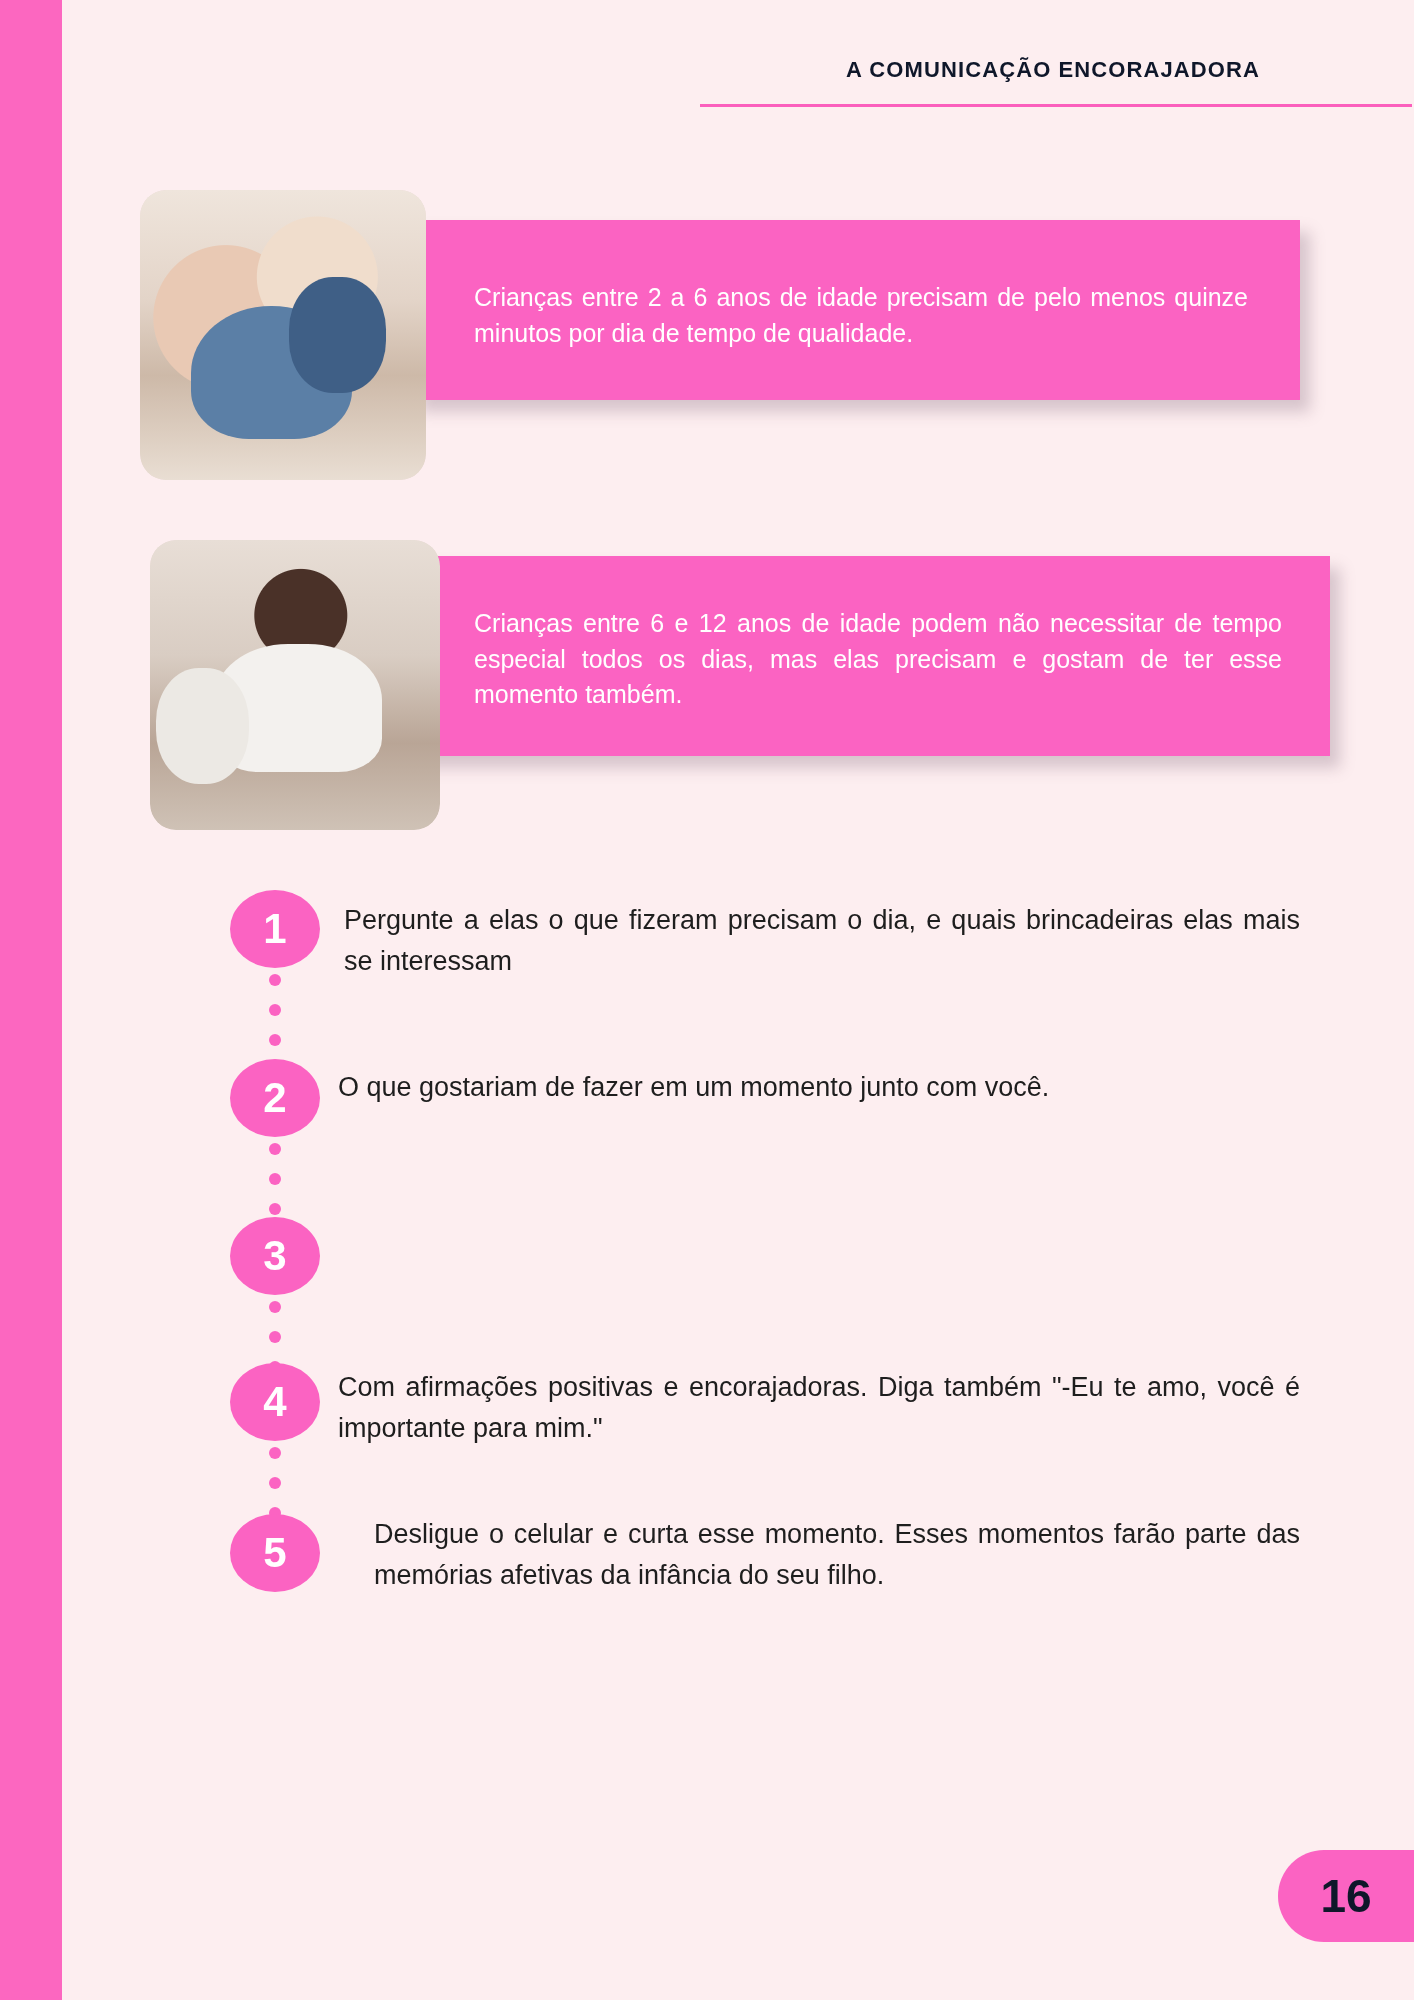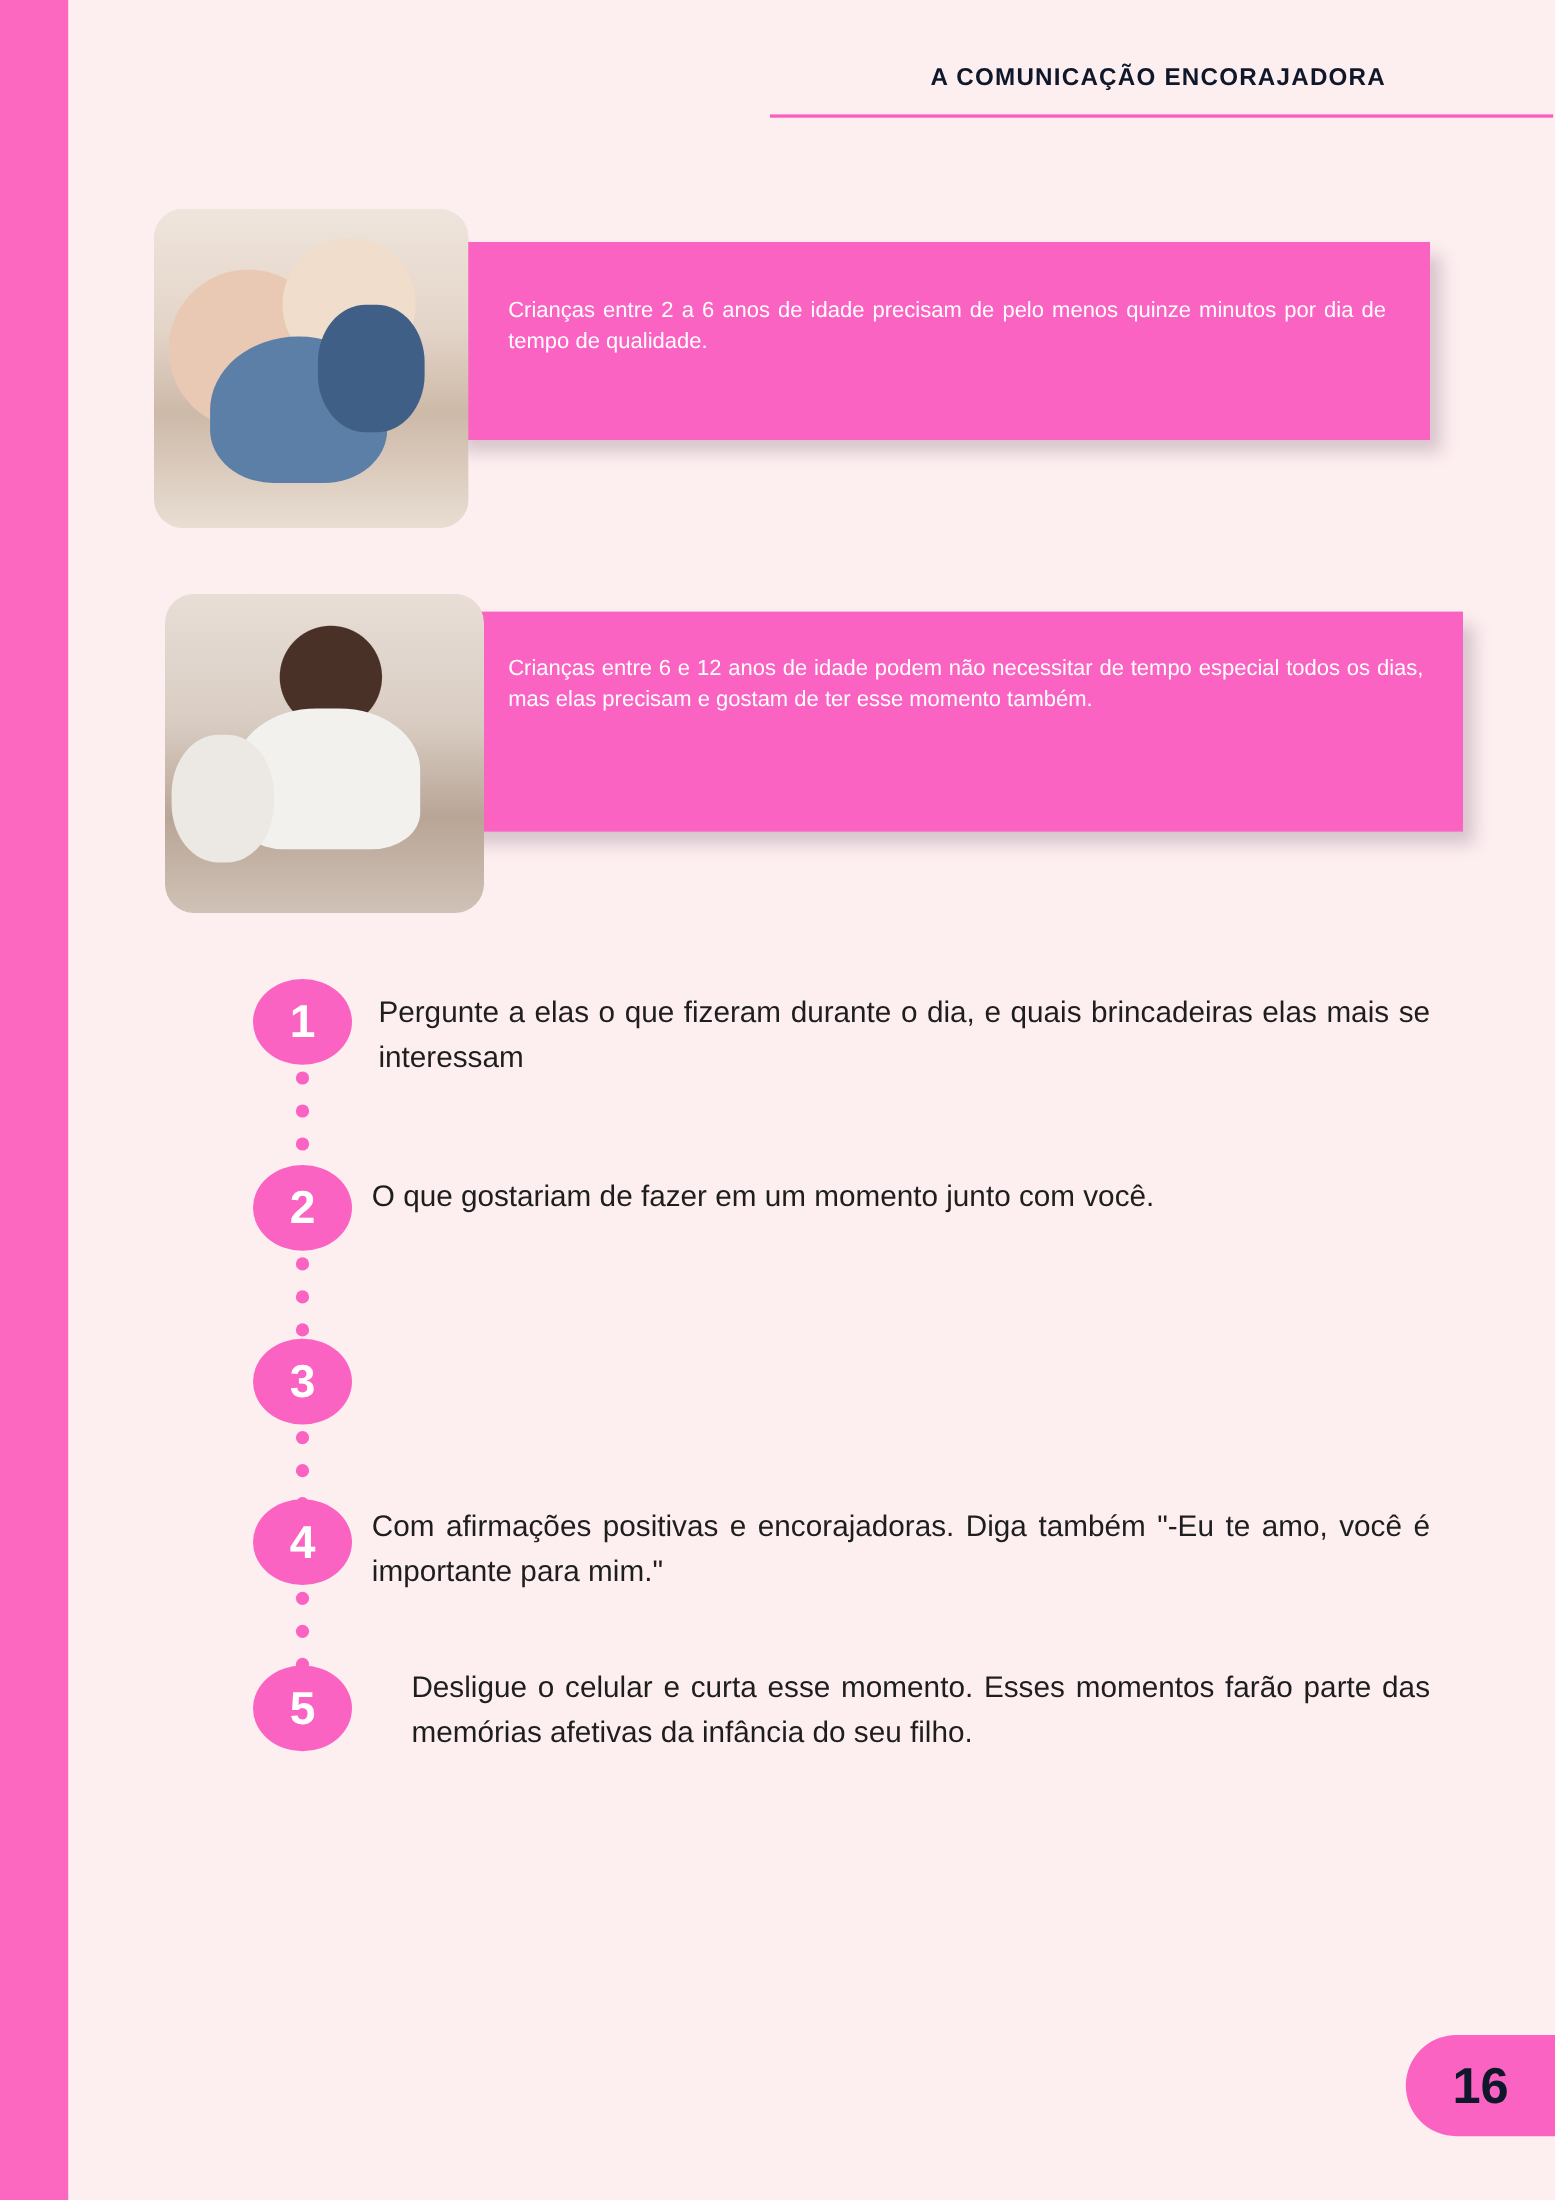--- a/index.html
+++ b/index.html
@@ -61,23 +61,23 @@
   
   .card {
     position: absolute;
   }
   .card-band {
     position: absolute;
     background: #fb63c2;
     box-shadow: 10px 12px 14px rgba(120, 90, 110, 0.28);
   }
   .card-band p {
-    margin: 0;
+    margin: 12px;
     color: #ffffff;
-    font-size: 20px;
+    font-size: 25px;
     line-height: 1.42;
     text-align: justify;
   }
   .card-photo {
     position: absolute;
     overflow: hidden;
     background: #d8c6bb;
   }
 
   
@@ -271,21 +271,21 @@
 
   <div class="step" id="step1">
     <div class="bullet-col">
       <div class="bullet">1</div>
       <div class="dots">
         <div class="dot"></div>
         <div class="dot"></div>
         <div class="dot"></div>
       </div>
     </div>
-    <div class="step-text">Pergunte a elas o que fizeram durante o dia, e quais brincadeiras elas mais se interessam</div>
+    <div class="step-text">Pergunte a elas o que fizeram precisam o dia, e quais brincadeiras elas mais se interessam</div>
   </div>
 
   <div class="step" id="step2">
     <div class="bullet-col">
       <div class="bullet">2</div>
       <div class="dots">
         <div class="dot"></div>
         <div class="dot"></div>
         <div class="dot"></div>
         <div class="dot"></div>

